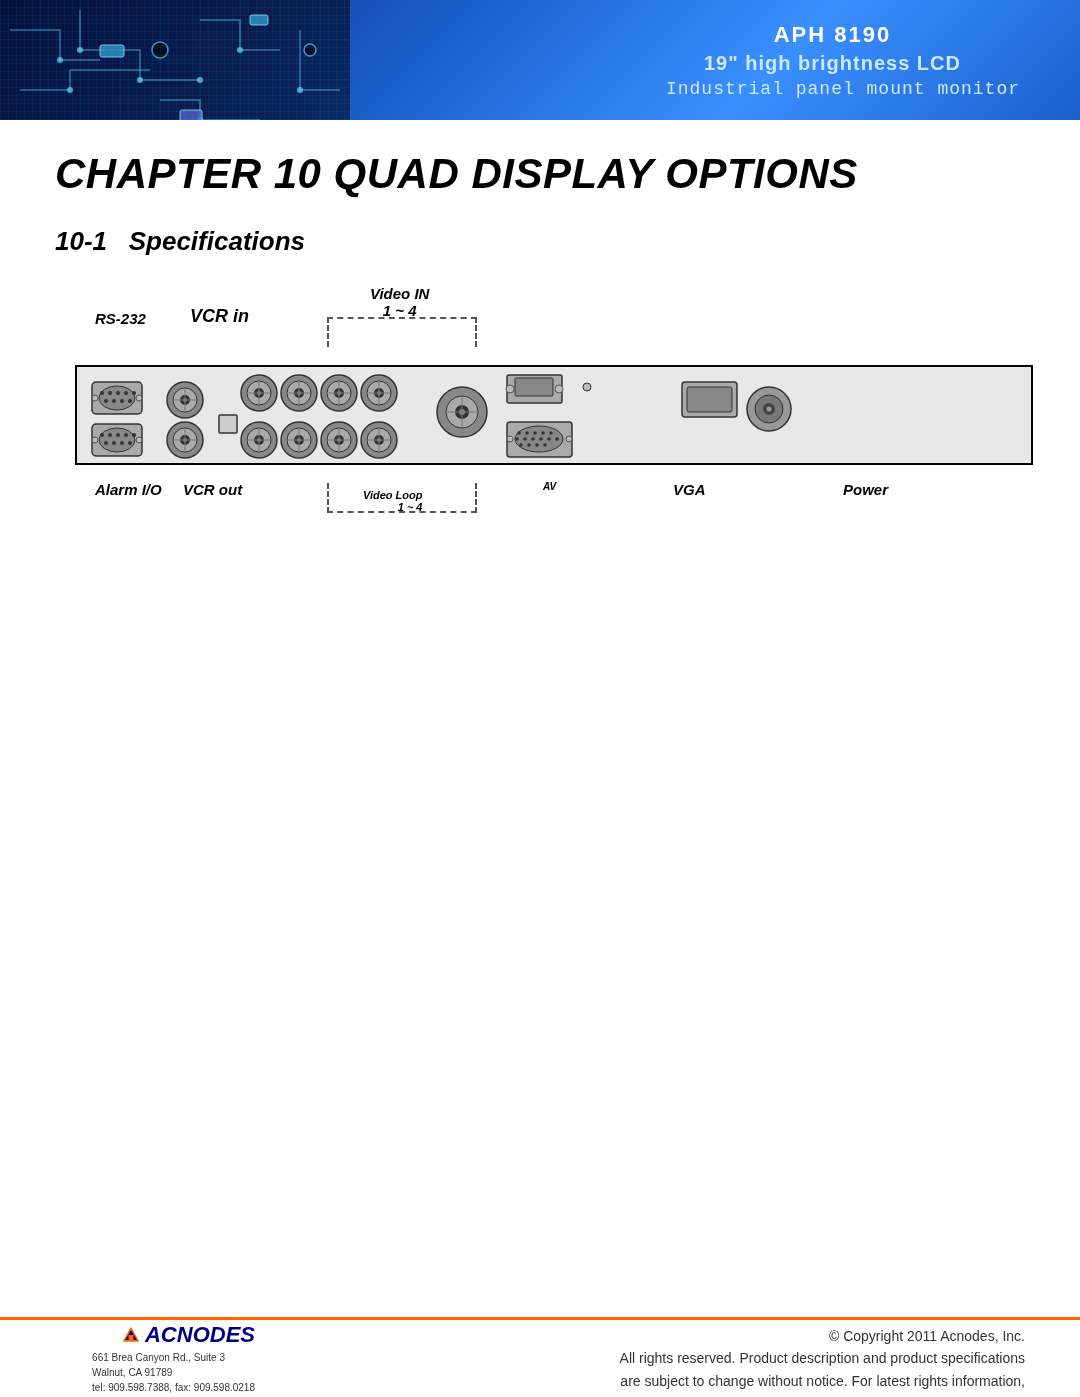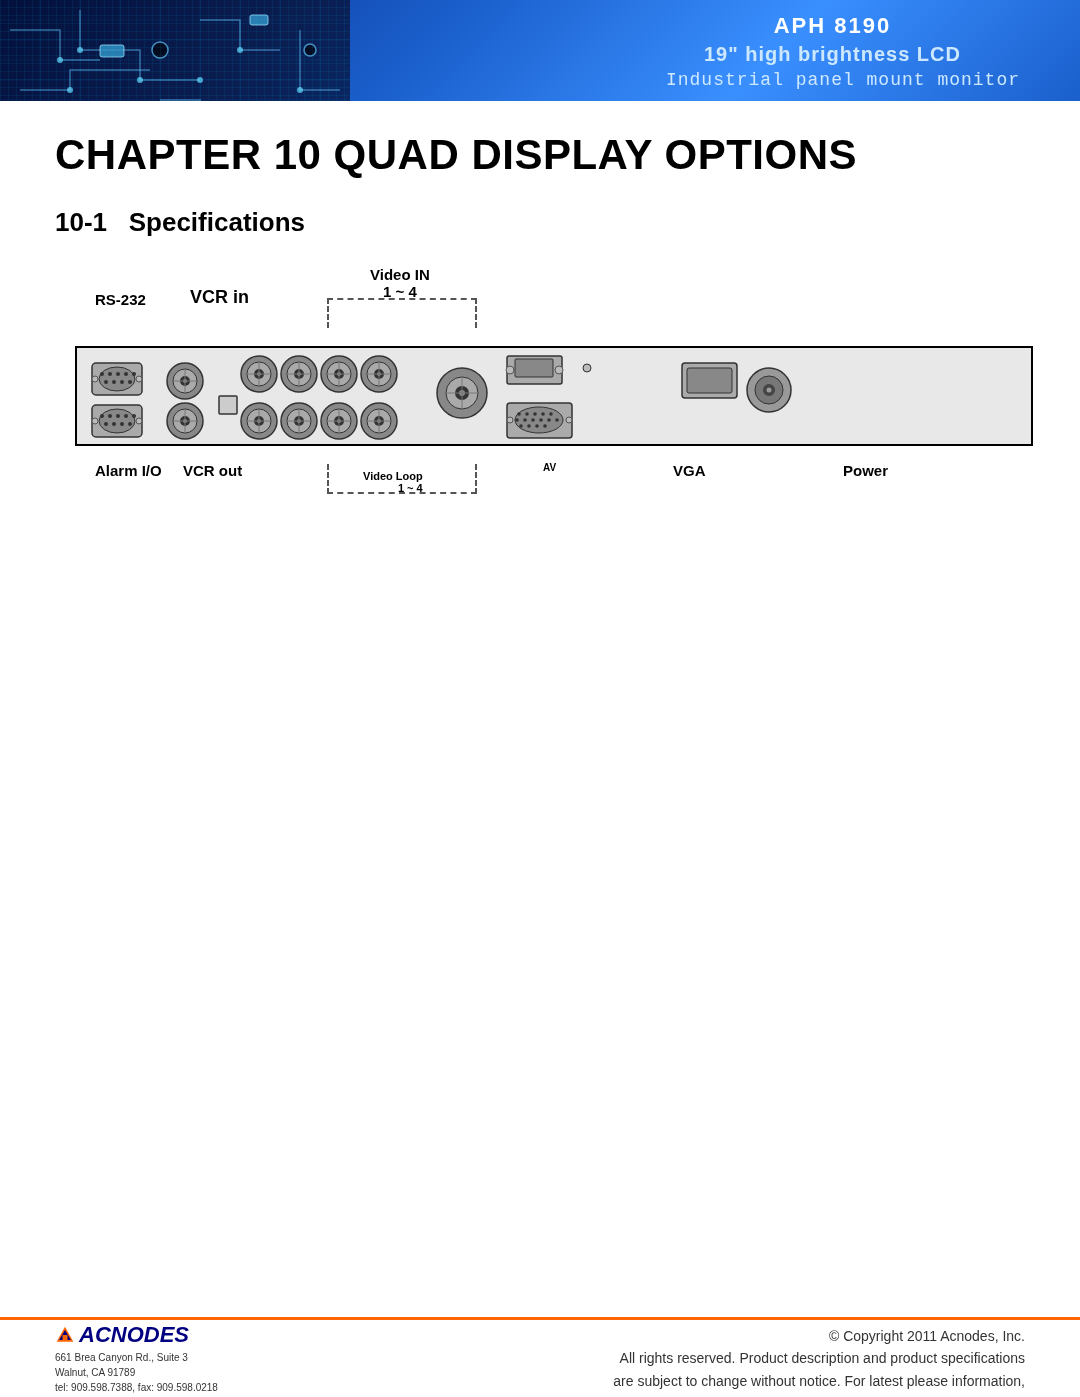--- a/index.html
+++ b/index.html
@@ -7,21 +7,21 @@
       width: 1080px;
       min-height: 1397px;
       background: #ffffff;
       font-family: Arial, sans-serif;
       position: relative;
     }
 
     
     .header {
       width: 100%;
-      height: 101px;
+      height: 120px;
       position: relative;
       overflow: hidden;
     }
     .header-bg {
       width: 100%;
       height: 100%;
       background: linear-gradient(135deg, #0a2a8a 0%, #1a5fcc 40%, #3a8fff 70%, #1a5fcc 100%);
       position: relative;
     }
     .header-circuit {
@@ -67,20 +67,21 @@
       font-size: 18px;
       margin-top: 4px;
       font-family: 'Courier New', monospace;
       letter-spacing: 1px;
       margin-left: 21px;
     }
 
     
     .main-content {
       padding: 30px 27px 20px 55px;
+      font-style: italic;
     }
 
     .chapter-title {
       font-size: 42px;
       font-weight: 900;
       color: #000000;
       margin-bottom: 28px;
       font-family: Arial Black, Arial, sans-serif;
       letter-spacing: 0.5px;
     }
@@ -219,20 +220,21 @@
       display: flex;
       align-items: center;
       padding: 10px 55px;
     }
 
     .footer-logo-area {
       display: flex;
       flex-direction: column;
       gap: 2px;
       min-width: 200px;
+      align-items: flex-end;
     }
 
     .footer-logo {
       display: flex;
       align-items: center;
       gap: 4px;
     }
 
     .acnodes-logo-text {
       font-size: 22px;
@@ -562,15 +564,15 @@
     </div>
     <div class="footer-address">
       <div>661 Brea Canyon Rd., Suite 3</div>
       <div>Walnut, CA 91789</div>
       <div>tel: 909.598.7388, fax: 909.598.0218</div>
     </div>
   </div>
   <div class="footer-copyright">
     <div>© Copyright 2011 Acnodes, Inc.</div>
     <div>All rights reserved. Product description and product specifications</div>
-    <div>are subject to change without notice. For latest please information,</div>
+    <div>are subject to change without notice. For latest rights information,</div>
   </div>
 </div>
 
 </body></html>

